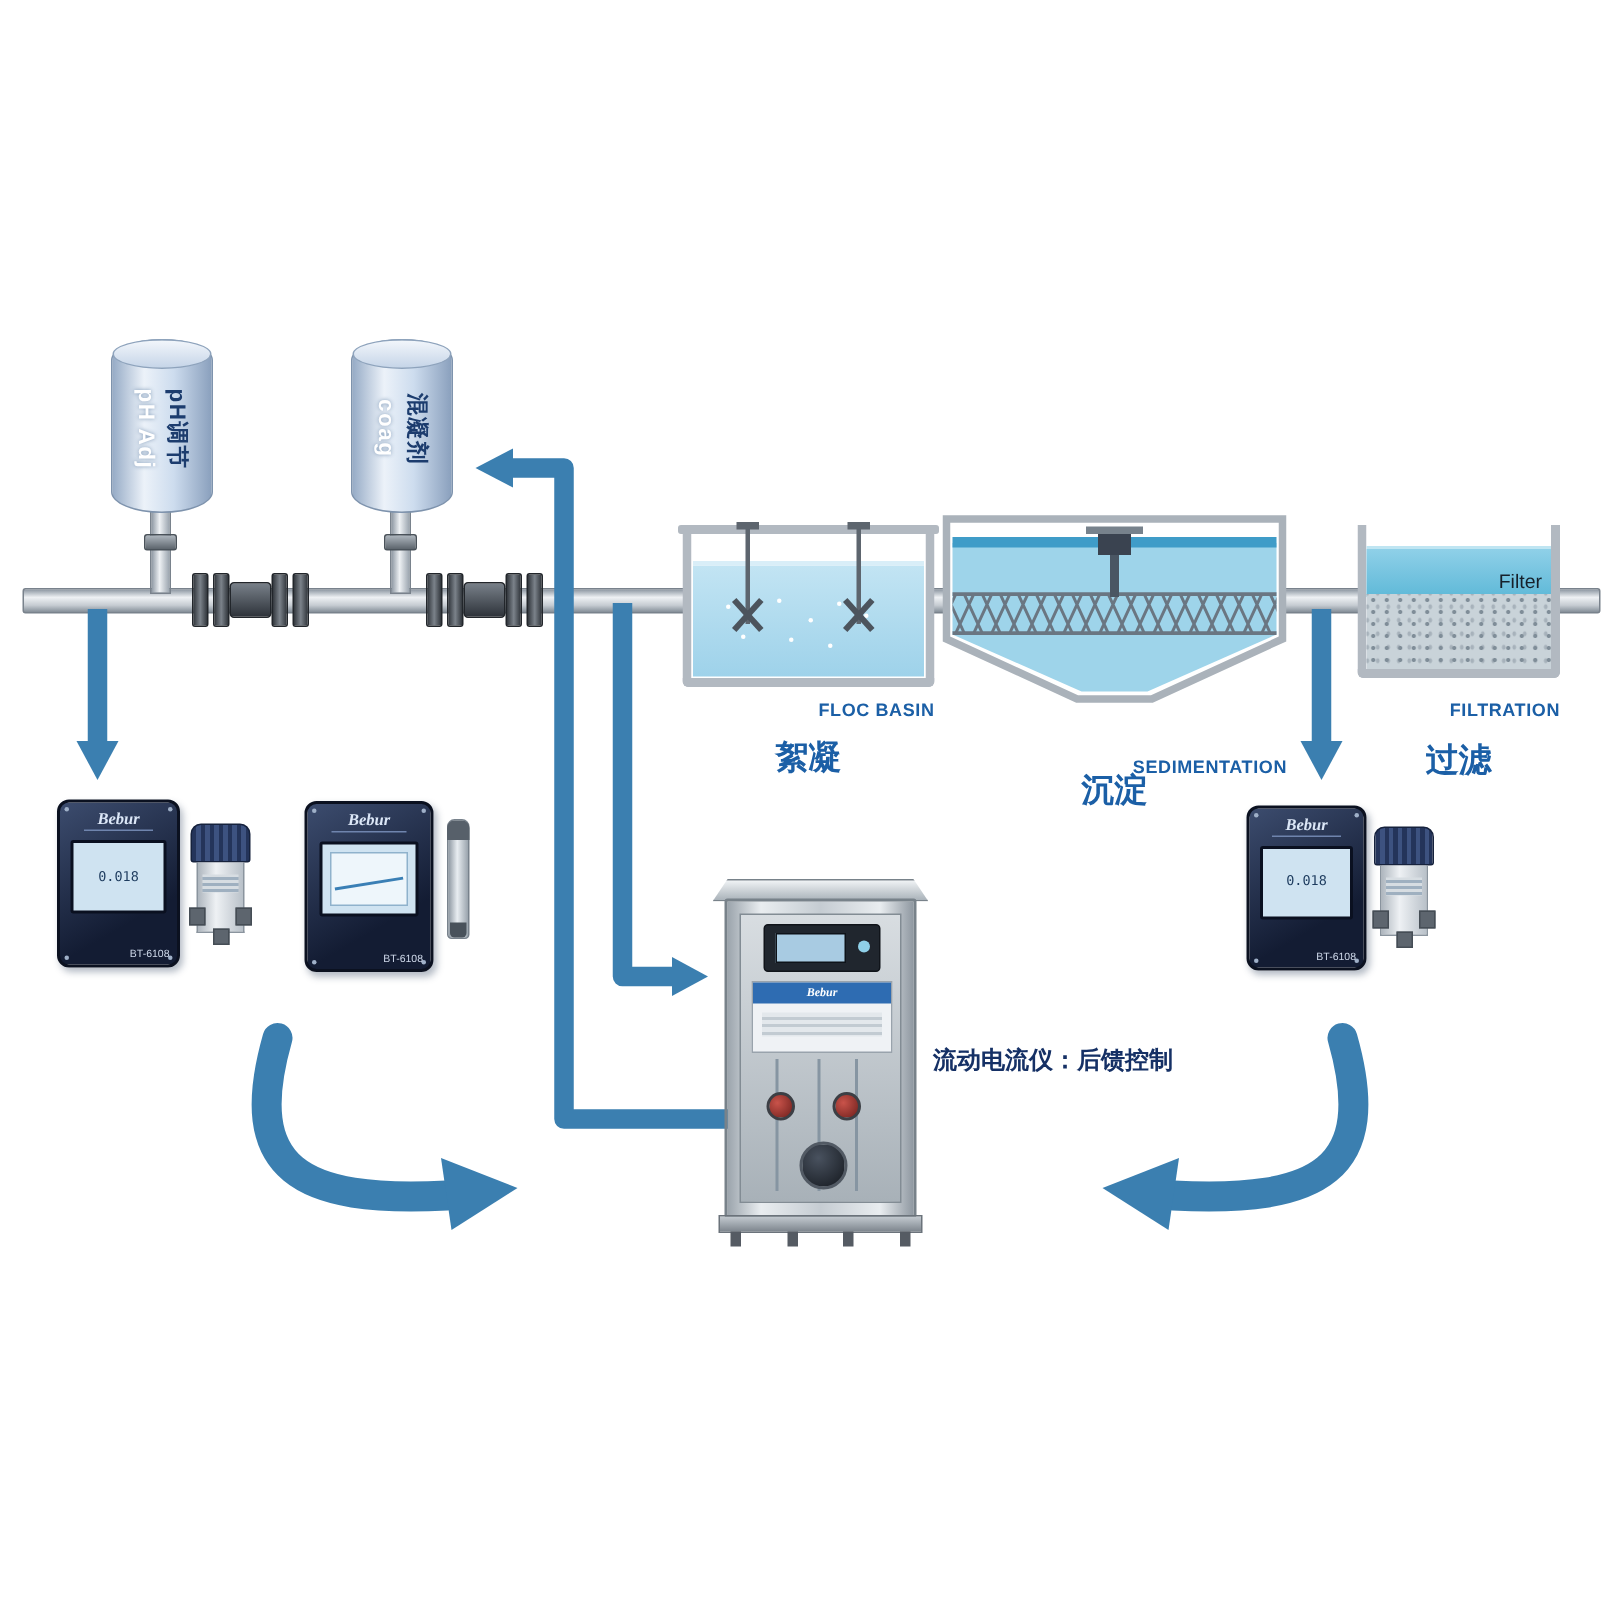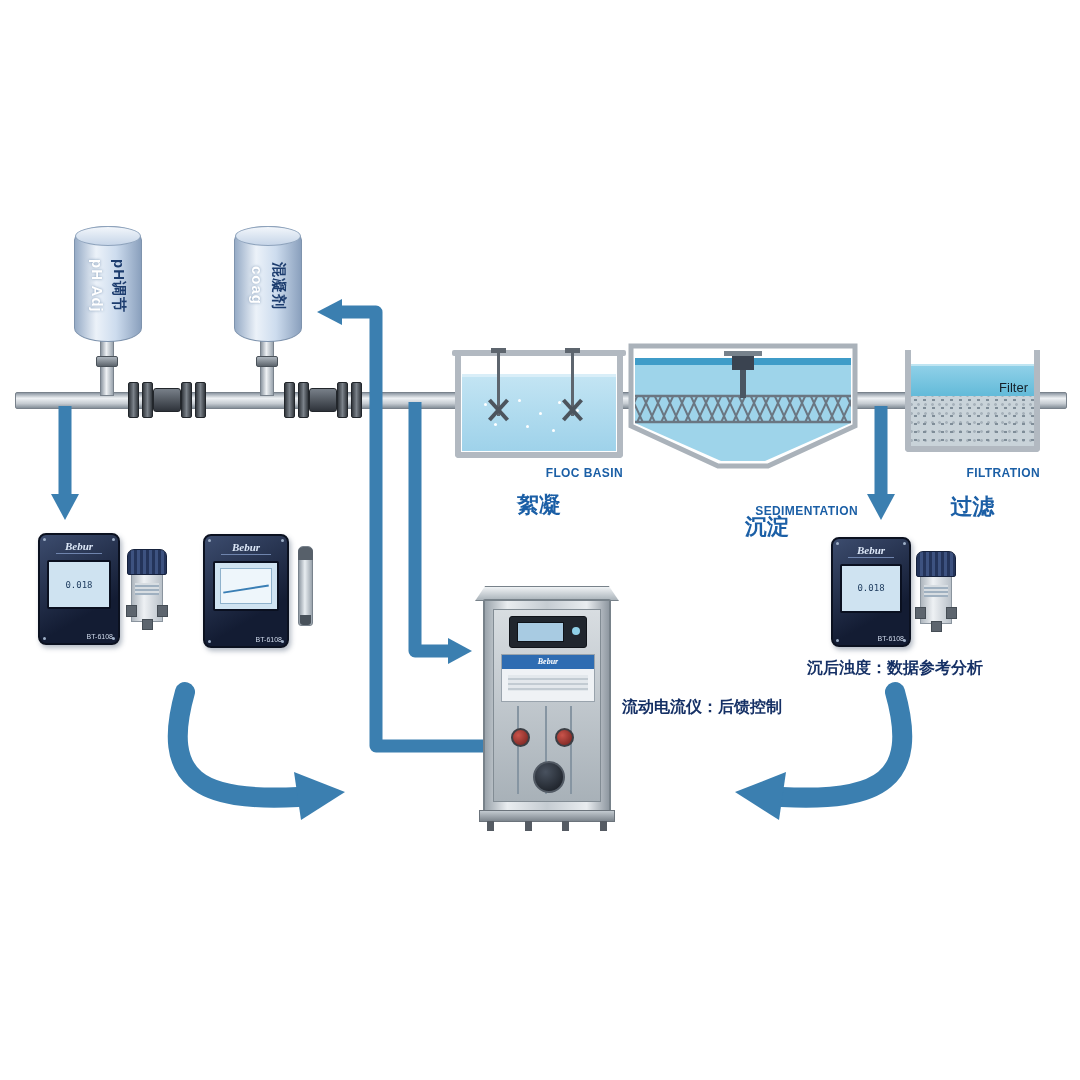--- a/index.html
+++ b/index.html
@@ -245,21 +245,21 @@
   <div class="filt">
     <div class="shell"></div>
     <div class="water"></div>
     <div class="media"></div>
     <div class="flabel">Filter</div>
   </div>
 
   <div class="stage-en" style="left:455px;top:466px;width:168px;">FLOC BASIN</div>
   <div class="stage-zh" style="left:455px;top:490px;width:168px;">絮凝</div>
   <div class="stage-en" style="left:628px;top:504px;width:230px;">SEDIMENTATION</div>
-  <div class="stage-zh" style="left:652px;top:512px;width:230px;">沉淀</div>
+  <div class="stage-zh" style="left:628px;top:512px;width:230px;">沉淀</div>
   <div class="stage-en" style="left:905px;top:466px;width:135px;">FILTRATION</div>
   <div class="stage-zh" style="left:905px;top:492px;width:135px;">过滤</div>
 
   <div class="ctrl" style="left:38px;top:533px;width:78px;height:108px;">
     <i class="screw s1"></i>
       <i class="screw s2"></i>
       <i class="screw s3"></i>
       <i class="screw s4"></i>
     <div class="ctrl-brand">Bebur</div>
     <div class="ctrl-screen">
@@ -302,21 +302,20 @@
   </div>
   <div class="sensor" style="left:916px;top:551px;width:40px;">
     <div class="s-cap"></div>
     <div class="s-body">
       <i class="s-port s-pl"></i>
       <i class="s-port s-pr"></i>
       <i class="s-bot"></i>
     </div>
   </div>
 
-  <div class="caption" style="left:760px;top:658px;width:270px;text-align:center;">沉后浊度：数据参考分析</div>
 
   <div class="cabinet">
     <div class="cab-crown"></div>
     <div class="cab-body">
       <div class="cab-inner">
         <div class="cab-display">
           <div class="cab-screenlet"></div>
           <div class="cab-knob"></div>
         </div>
         <div class="cab-module">

